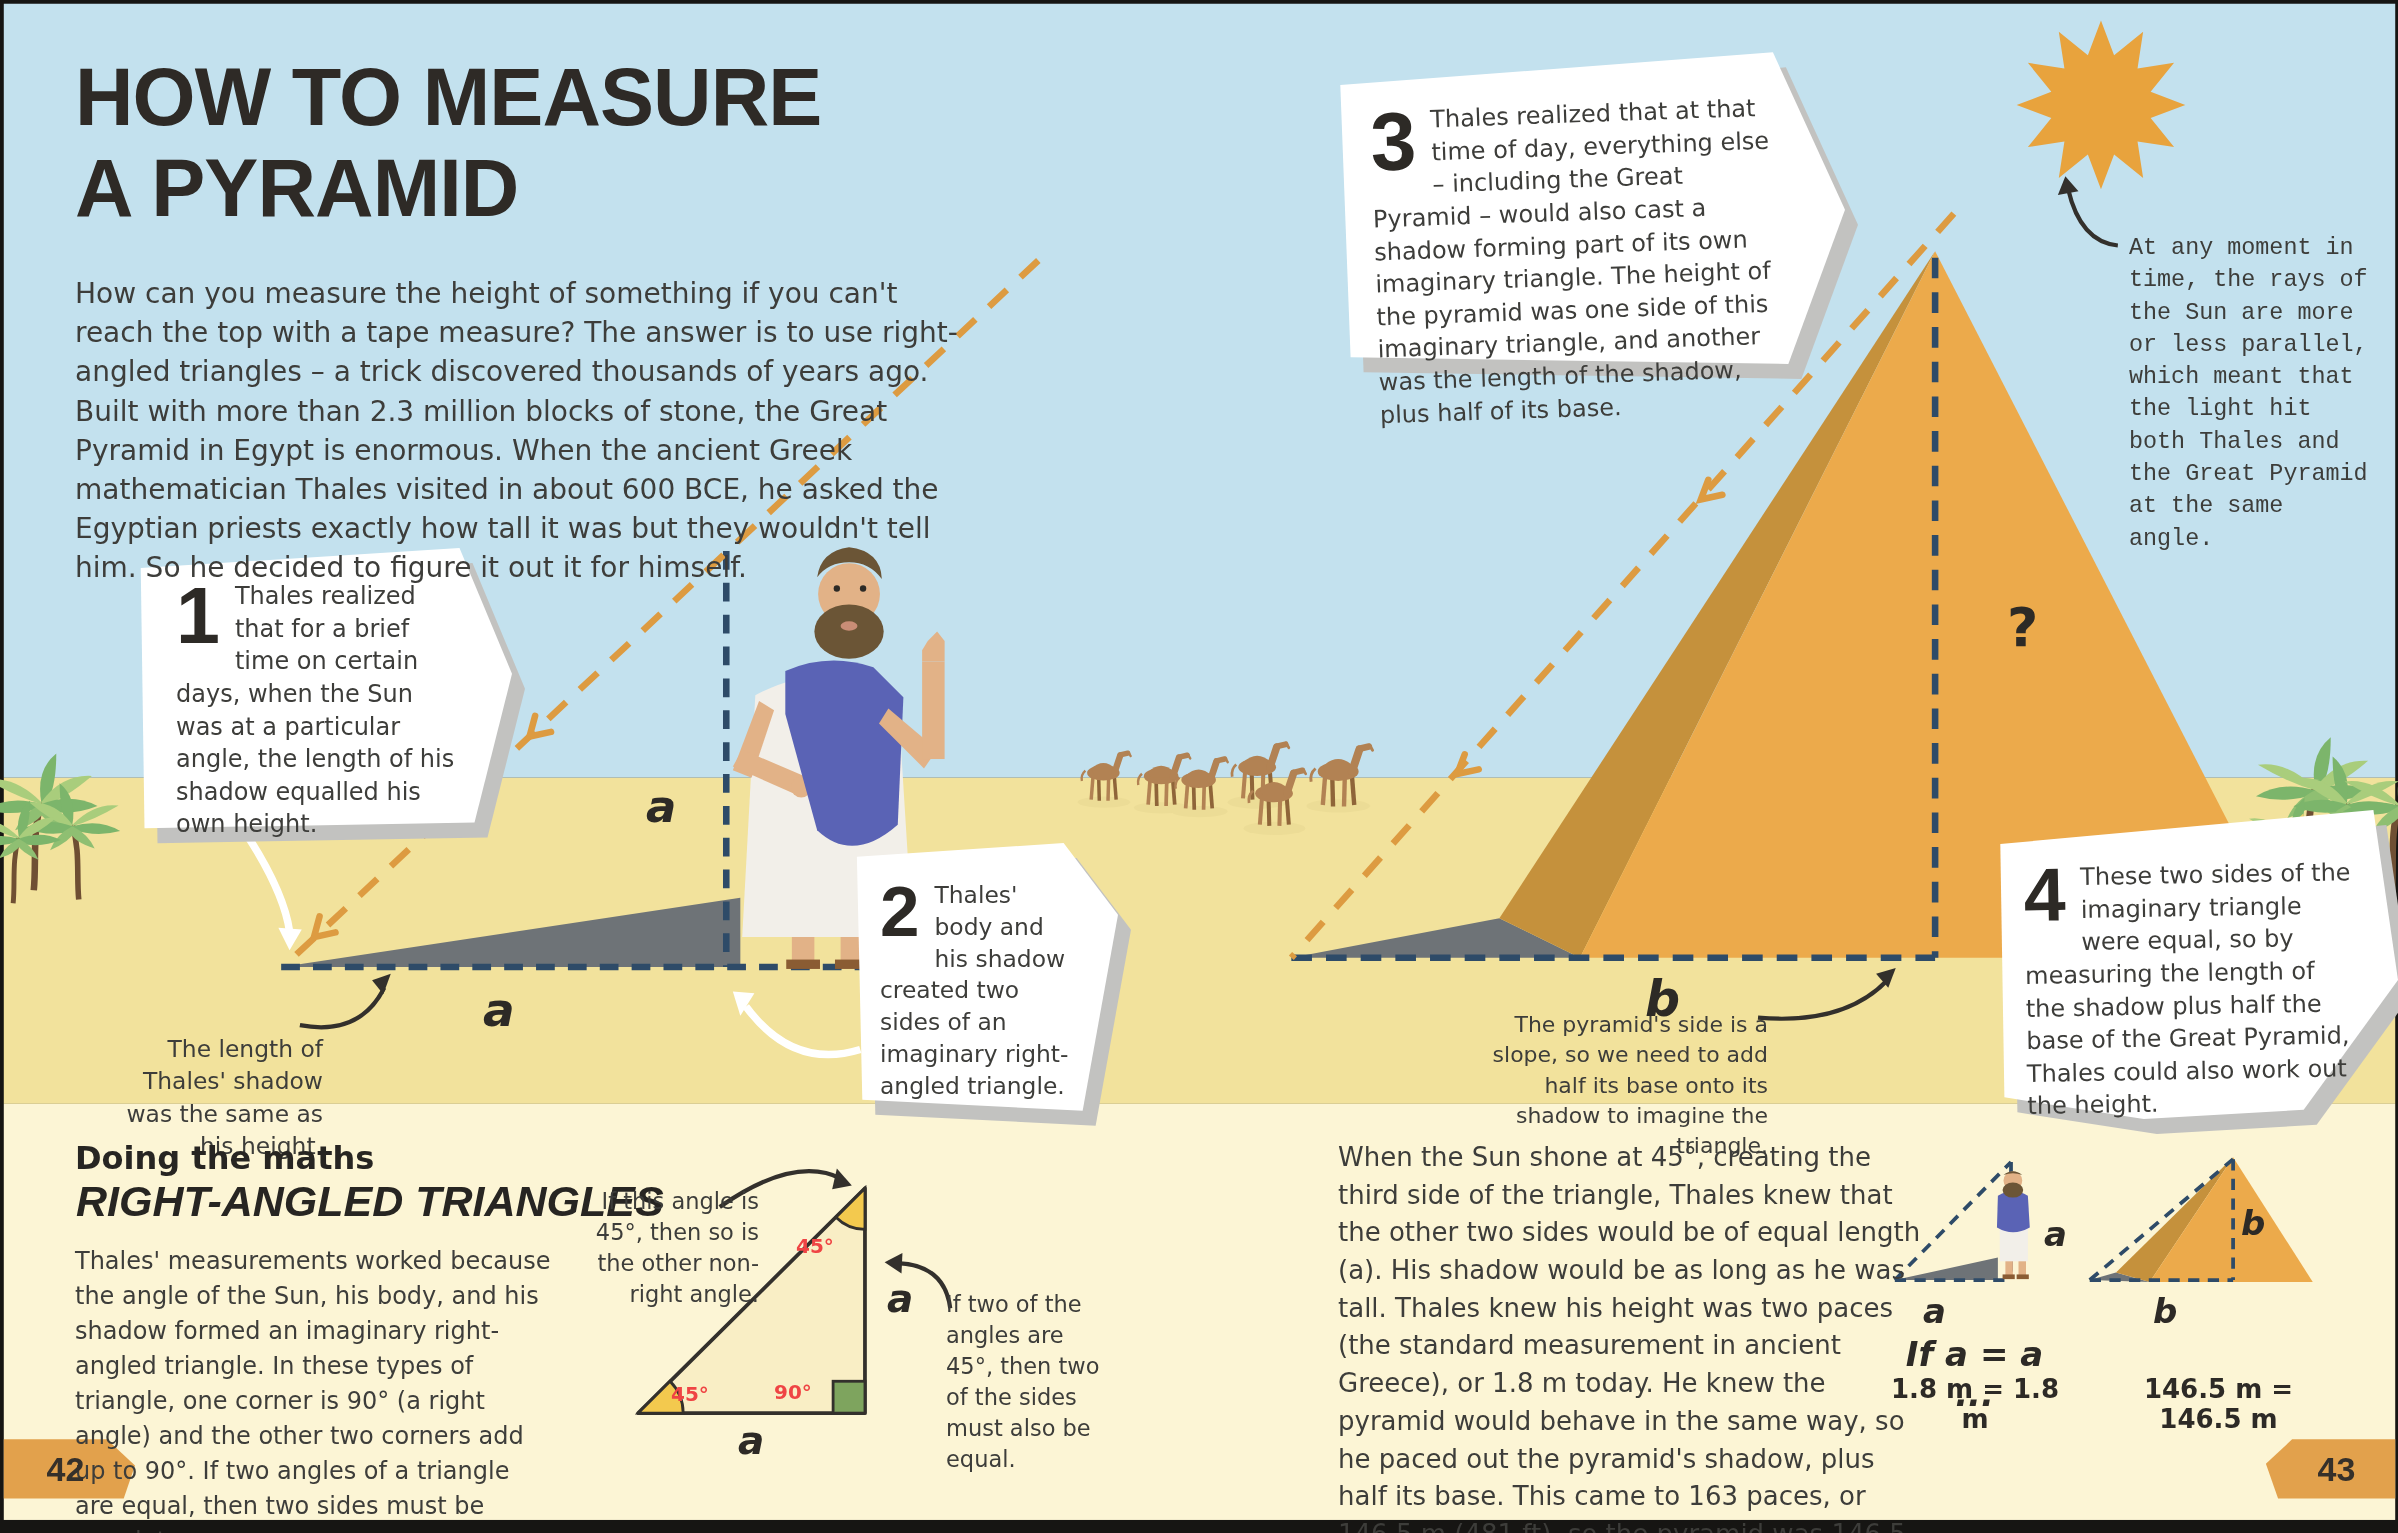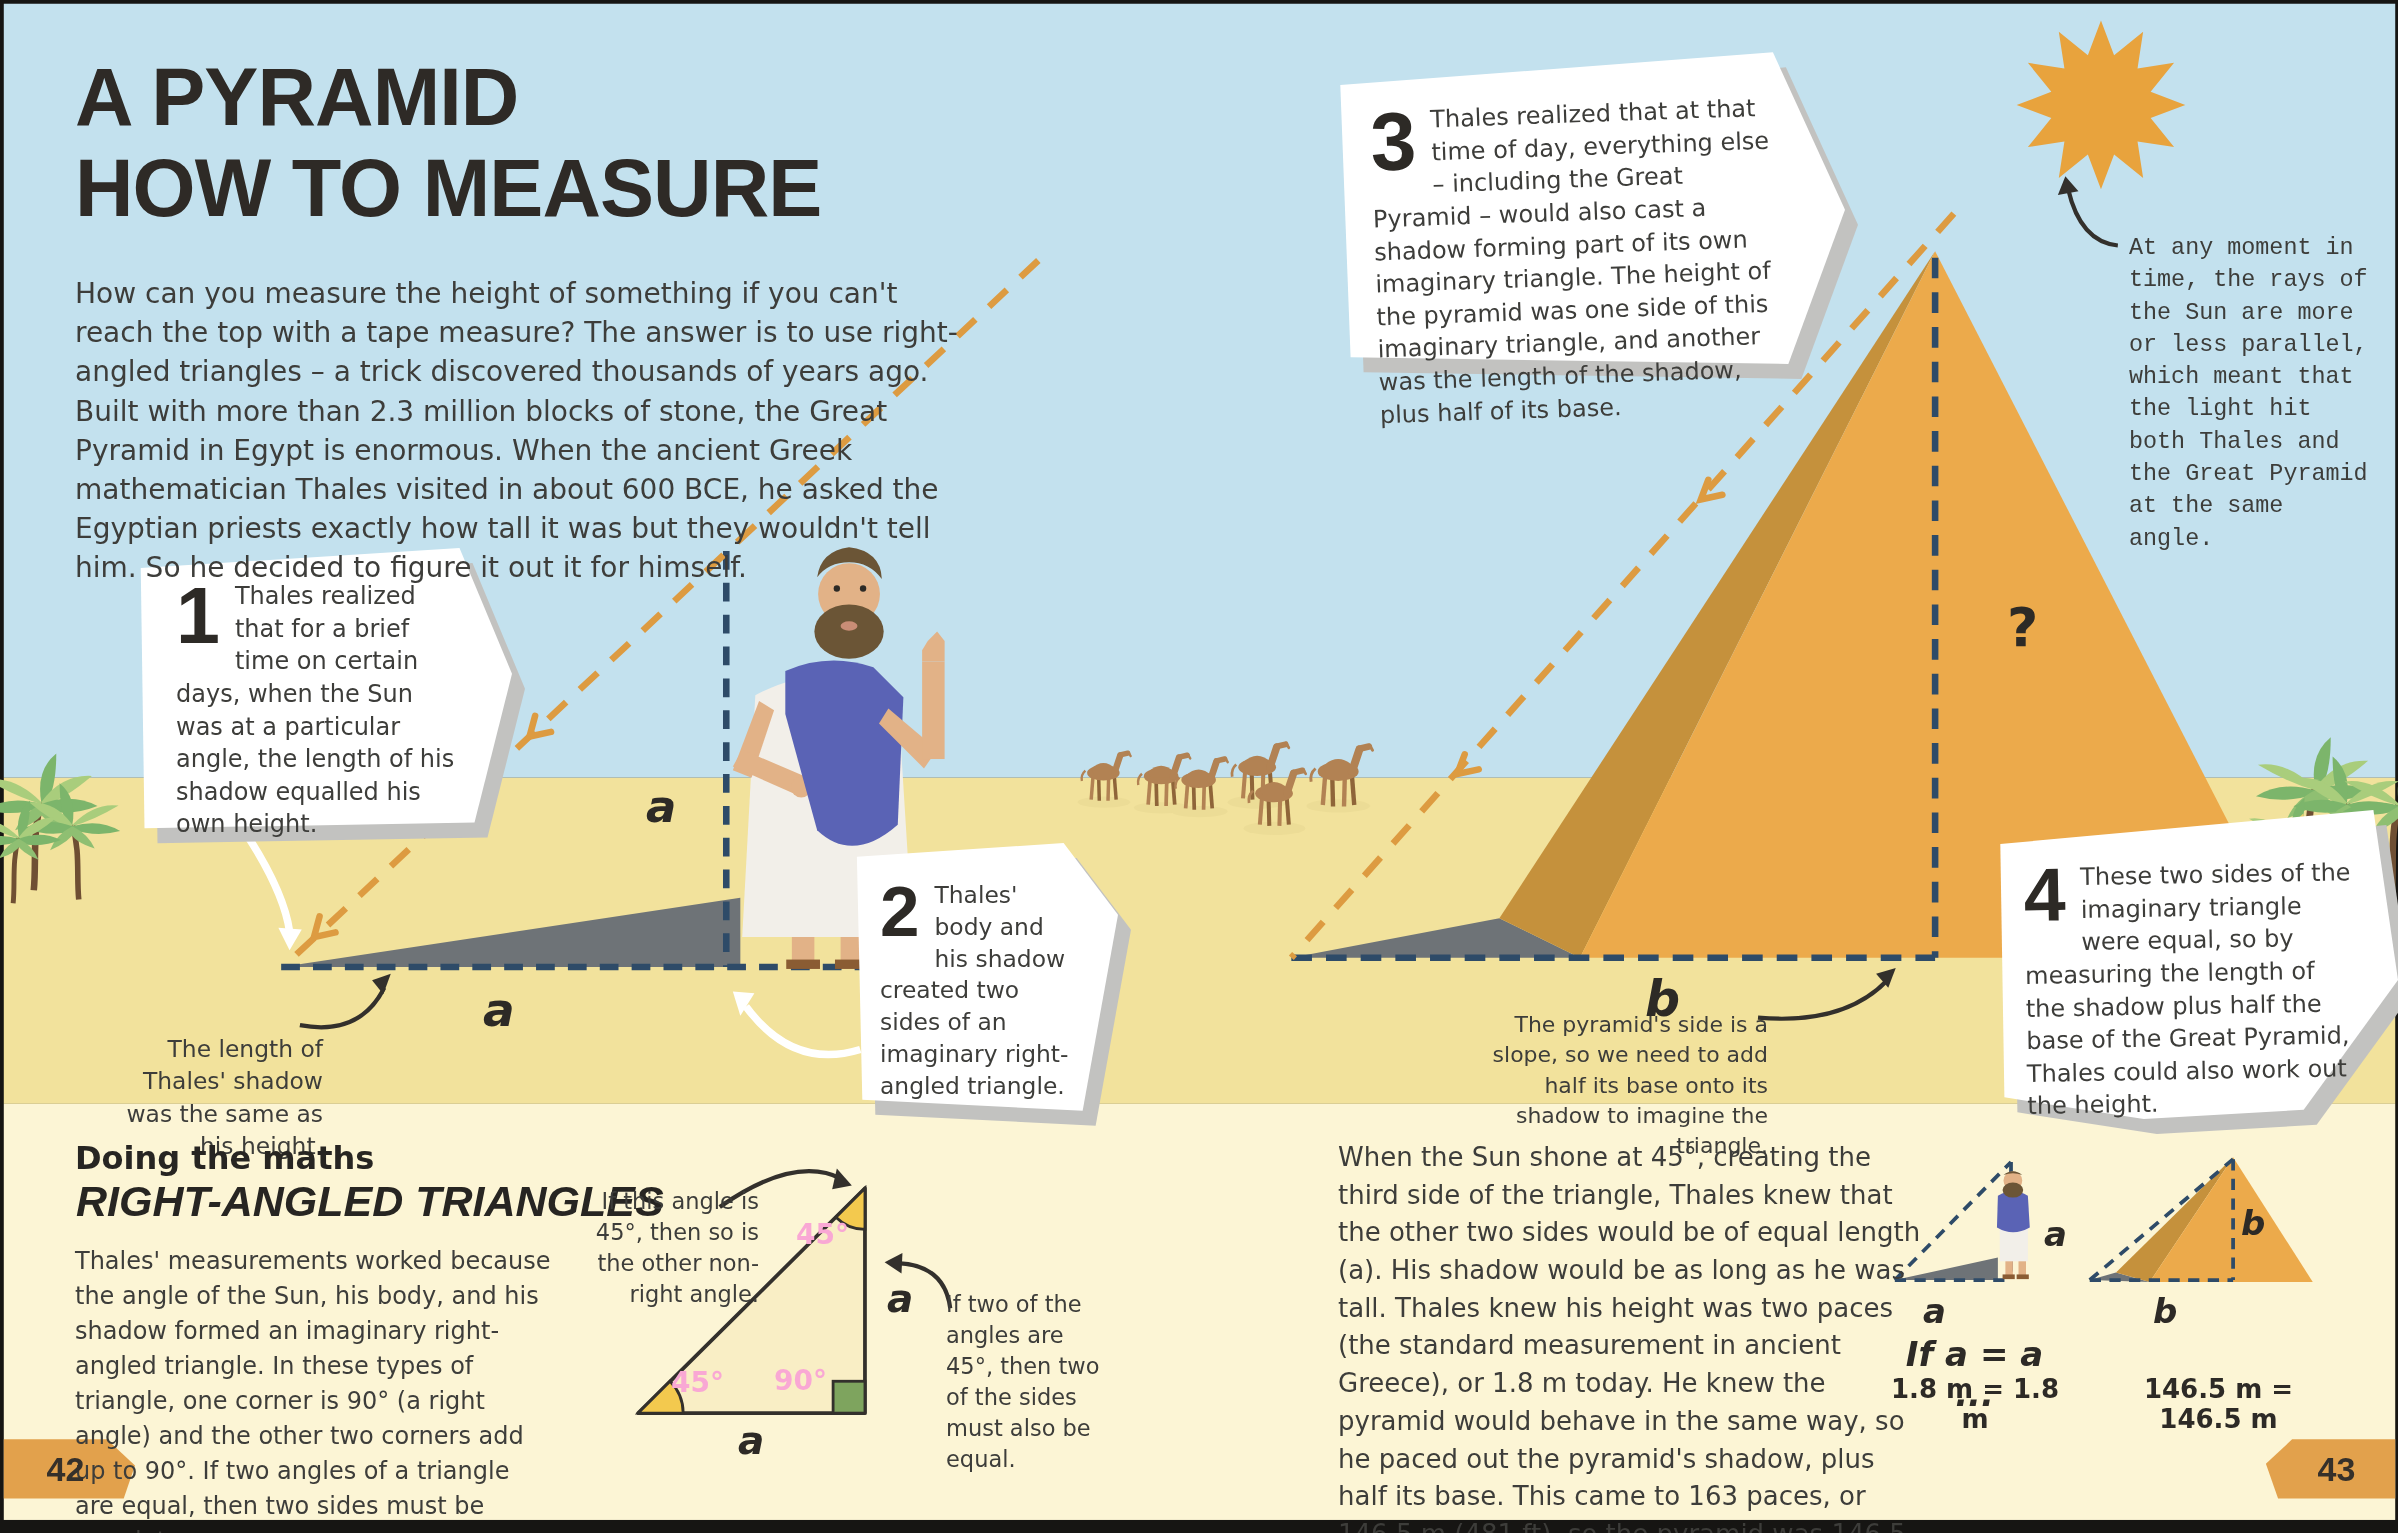--- a/index.html
+++ b/index.html
@@ -17,21 +17,21 @@
   .card .txt{position:absolute;left:0;top:0;right:0;bottom:0;font-size:24px;line-height:1.36;}
   .stepnum{float:left;font-family:"Liberation Sans",sans-serif;font-weight:bold;color:#2d2a26;
            line-height:0.85;margin:1.9px 15px 3.7px 0;}
   .note{font-size:23.4px;line-height:1.38;}
   .ra{text-align:right;}
   .lbl{font-family:"DejaVu Sans",sans-serif;font-weight:bold;font-style:italic;color:#2d2a26;z-index:3;}
   .kicker{font-weight:bold;font-size:32px;color:#272522;}
   .bigHead{font-family:"Liberation Sans",sans-serif;font-weight:bold;font-style:italic;
            font-size:43px;color:#272522;letter-spacing:0px;}
   .body-par{font-size:24px;line-height:1.46;}
-  .angle{font-weight:bold;font-size:28px;color:#f9a8d4;z-index:3;}
+  .angle{font-weight:bold;font-size:20px;color:#ef4444;z-index:3;margin-top:16px;}
   .eq1{font-weight:bold;font-style:italic;font-size:34px;color:#2d2a26;text-align:center;}
   .eq2{font-weight:bold;font-size:26px;color:#2d2a26;text-align:center;}
   .pagenum{font-family:"Liberation Sans",sans-serif;font-weight:bold;font-size:34px;color:#35302a;
            text-align:center;z-index:3;}
 </style>
 </head>
 <body>
 
 <div id="page">
 
@@ -211,22 +211,22 @@
         <path d="M2383,1237 V1366"></path>
         <path d="M2230,1366 H2383"></path>
       </g>
     </g>
 
     <path d="M4,1536 L114,1536 L144,1564 L132,1599 L4,1599 Z" fill="#e2a14c"></path>
     <path d="M2556,1536 L2446,1536 L2418,1562 L2431,1599 L2556,1599 Z" fill="#e2a14c"></path>
   </svg>
 
   <div class="abs title" style="left:75px;top:52px;">
+    <div>HOW TO MEASURE</div>
     <div>A PYRAMID</div>
-    <div>HOW TO MEASURE</div>
   </div>
 
   <div class="abs hand" style="left:75px;top:274px;width:890px;font-size:28px;line-height:1.40;">How can you measure the height of something if you can't reach the top with a tape measure? The answer is to use right-angled triangles – a trick discovered thousands of years ago. Built with more than 2.3 million blocks of stone, the Great Pyramid in Egypt is enormous. When the ancient Greek mathematician Thales visited in about 600 BCE, he asked the Egyptian priests exactly how tall it was but they wouldn't tell him. So he decided to figure it out it for himself.</div>
 
   <div class="card" style="left:137px;top:548px;width:375px;height:286px;">
     <div class="shadow" style="clip-path:polygon(1% 7%, 86% 0%, 100% 44%, 90% 96%, 2% 98%);"></div>
     <div class="face" style="clip-path:polygon(1% 7%, 86% 0%, 100% 44%, 90% 96%, 2% 98%);"></div>
     <div class="txt" style="padding:32px 54px 0 39px;font-size:24px;">
       <span class="stepnum" style="font-size:79px;">1</span>
       <span>Thales realized that for a brief time on certain days, when the Sun was at a particular angle, the length of his shadow equalled his own height.</span>

